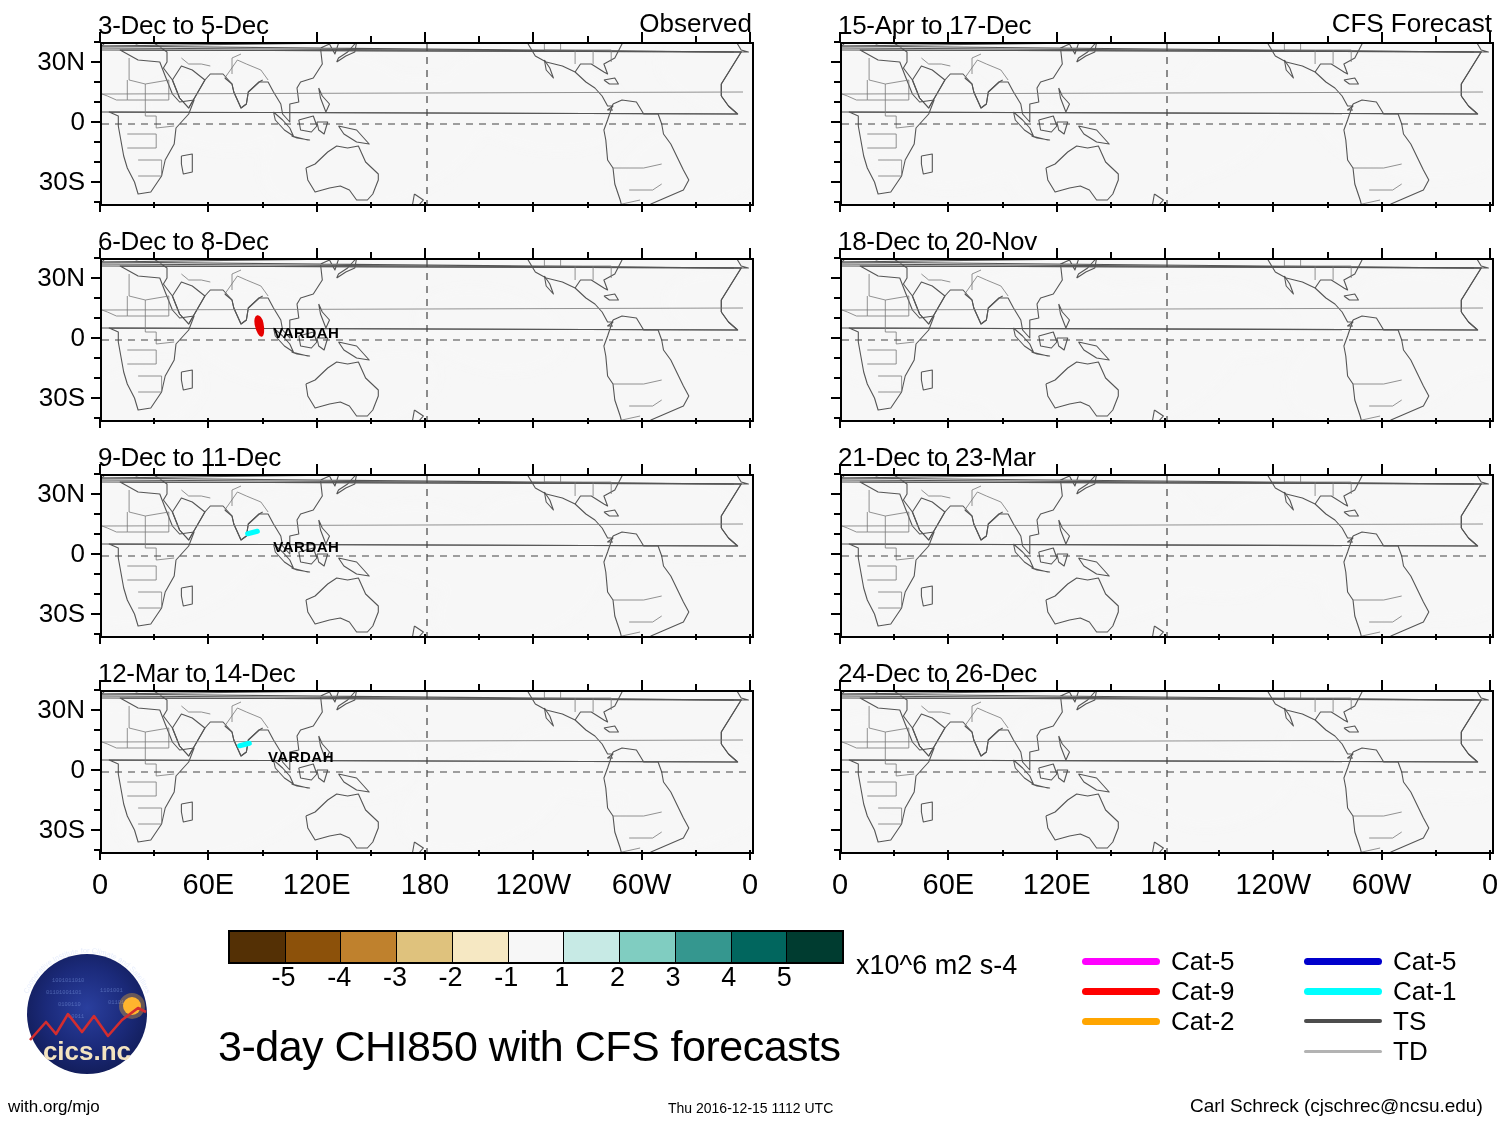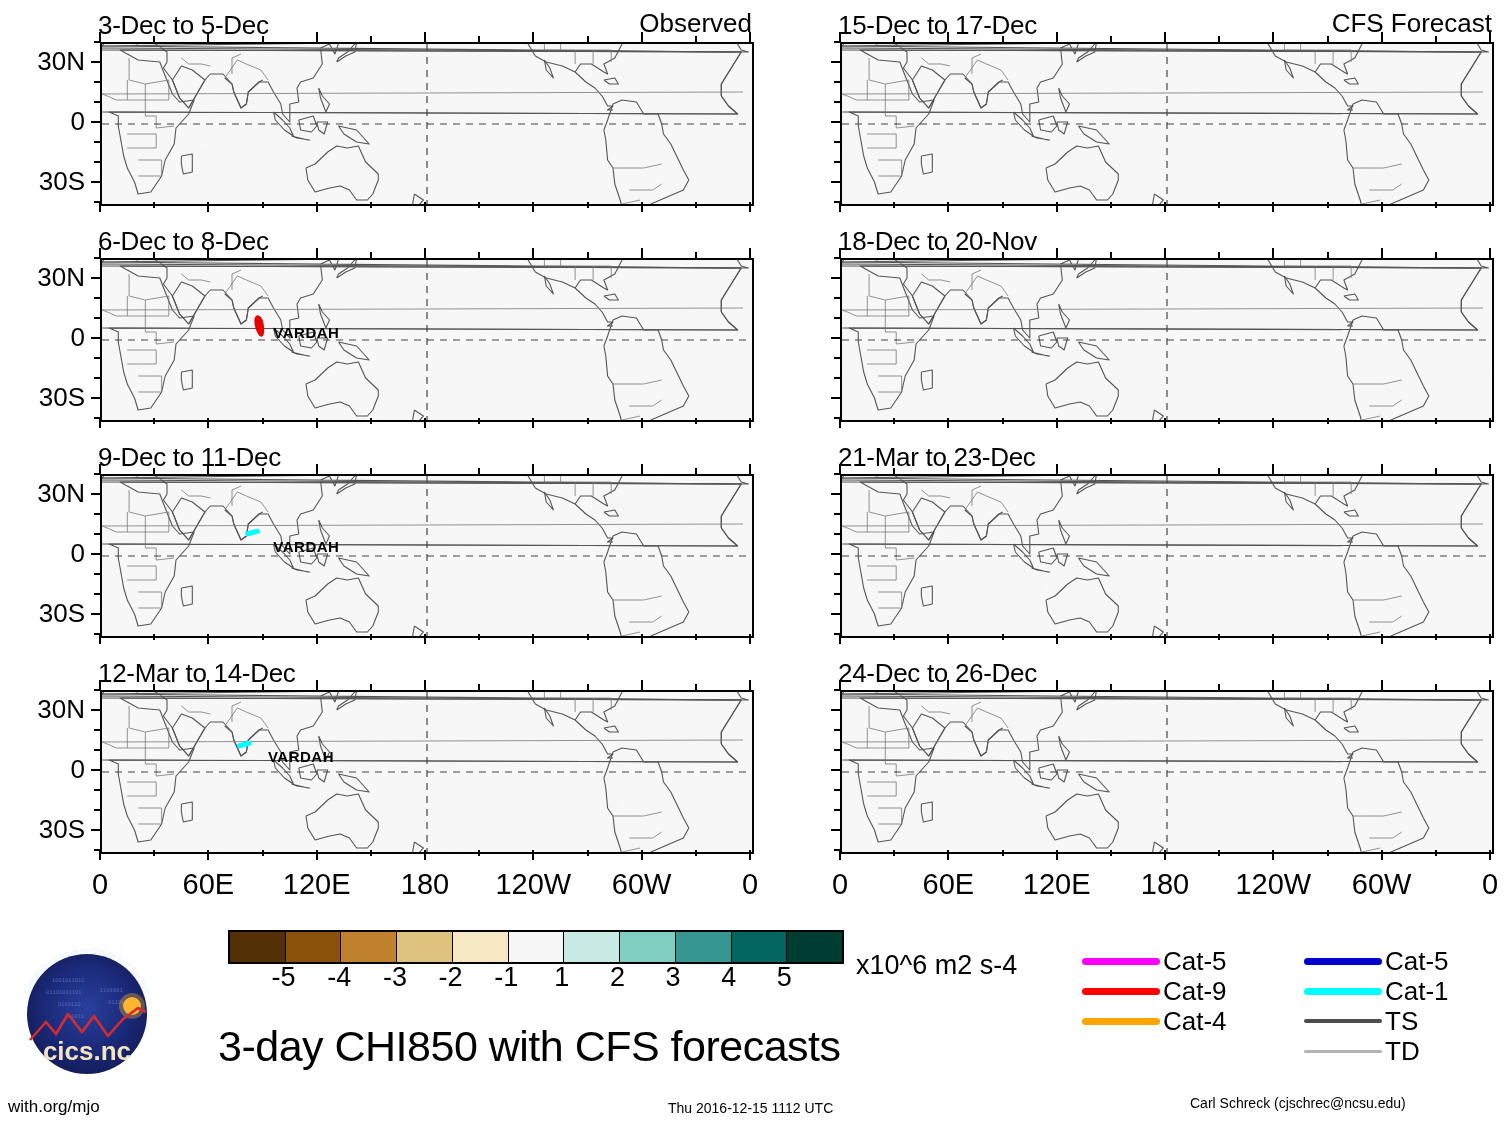--- a/index.html
+++ b/index.html
@@ -22,29 +22,29 @@
   .storm-label{position:absolute;font-size:15px;font-weight:bold;color:#000;white-space:nowrap;
                letter-spacing:0.5px;}
 
   
   #colorbar{position:absolute;display:flex;border:2px solid #000;}
   #colorbar div{height:100%;}
   .cb-tick{position:absolute;font-size:27px;text-align:center;}
   #cb-units{position:absolute;font-size:27px;white-space:nowrap;}
 
   
-  .leg-row{position:absolute;display:flex;align-items:center;gap:3px;}
+  .leg-row{position:absolute;display:flex;align-items:center;gap:11px;}
   .leg-line{width:78px;height:7px;border-radius:4px;}
   .leg-txt{font-size:26px;line-height:26px;}
 
   #main-title{position:absolute;font-size:43px;white-space:nowrap;letter-spacing:-0.5px;}
   .foot{position:absolute;white-space:nowrap;}
   #foot-left{font-size:17px;}
   #foot-center{font-size:14px;}
-  #foot-right{font-size:14px;}
+  #foot-right{font-size:19px;}
 
   
   #logo{position:absolute;width:150px;height:128px;}
 </style>
 </head>
 <body>
 
 <div id="figure-root">
     <div class="panel-wrap" style="left: 0px; top: 0px;">
       <div class="panel-title" style="left: 98px; top: 10px;">3-Dec to 5-Dec</div>
@@ -521,21 +521,21 @@
       <div class="tick-v" style="left: 749px; top: 680px; width: 2px; height: 10px; background: rgb(0, 0, 0);"></div>
       <div class="xlab" style="left: 40px; top: 868px; width: 120px;">0</div>
       <div class="xlab" style="left: 148.333px; top: 868px; width: 120px;">60E</div>
       <div class="xlab" style="left: 256.667px; top: 868px; width: 120px;">120E</div>
       <div class="xlab" style="left: 365px; top: 868px; width: 120px;">180</div>
       <div class="xlab" style="left: 473.333px; top: 868px; width: 120px;">120W</div>
       <div class="xlab" style="left: 581.667px; top: 868px; width: 120px;">60W</div>
       <div class="xlab" style="left: 690px; top: 868px; width: 120px;">0</div>
     </div>
     <div class="panel-wrap" style="left: 0px; top: 0px;">
-      <div class="panel-title" style="left: 838px; top: 10px;">15-Dec to 17-Dec</div>
+      <div class="panel-title" style="left: 838px; top: 10px;">15-Apr to 17-Dec</div>
       <div class="panel-corner" style="left: 1260px; top: 8px; width: 232px; text-align: right;">CFS Forecast</div>
       <div class="map" style="left: 840px; top: 42px; width: 650px; height: 160px;">
         <svg width="650" height="160" viewBox="0 0 650 160">
           <defs>
             <filter id="blur4" x="-30%" y="-60%" width="160%" height="220%">
               <feGaussianBlur stdDeviation="6"></feGaussianBlur>
             </filter>
           </defs>
           <g filter="url(#blur4)">
             <ellipse cx="54.2" cy="64.0" rx="35.3" ry="18.2" fill="#BF812D" transform="rotate(12 54.2 64.0)"></ellipse>
@@ -770,21 +770,21 @@
       <div class="tick-v" style="left: 1326.5px; top: 418px; width: 2px; height: 6px; background: rgb(0, 0, 0);"></div>
       <div class="tick-v" style="left: 1326.5px; top: 252px; width: 2px; height: 6px; background: rgb(0, 0, 0);"></div>
       <div class="tick-v" style="left: 1380.67px; top: 418px; width: 2px; height: 10px; background: rgb(0, 0, 0);"></div>
       <div class="tick-v" style="left: 1380.67px; top: 248px; width: 2px; height: 10px; background: rgb(0, 0, 0);"></div>
       <div class="tick-v" style="left: 1434.83px; top: 418px; width: 2px; height: 6px; background: rgb(0, 0, 0);"></div>
       <div class="tick-v" style="left: 1434.83px; top: 252px; width: 2px; height: 6px; background: rgb(0, 0, 0);"></div>
       <div class="tick-v" style="left: 1489px; top: 418px; width: 2px; height: 10px; background: rgb(0, 0, 0);"></div>
       <div class="tick-v" style="left: 1489px; top: 248px; width: 2px; height: 10px; background: rgb(0, 0, 0);"></div>
     </div>
     <div class="panel-wrap" style="left: 0px; top: 0px;">
-      <div class="panel-title" style="left: 838px; top: 442px;">21-Mar to 23-Dec</div>
+      <div class="panel-title" style="left: 838px; top: 442px;">21-Dec to 23-Mar</div>
       <div class="map" style="left: 840px; top: 474px; width: 650px; height: 160px;">
         <svg width="650" height="160" viewBox="0 0 650 160">
           <defs>
             <filter id="blur6" x="-30%" y="-60%" width="160%" height="220%">
               <feGaussianBlur stdDeviation="6"></feGaussianBlur>
             </filter>
           </defs>
           <g filter="url(#blur6)">
             <ellipse cx="50.6" cy="80.0" rx="26.6" ry="13.5" fill="#8C510A" transform="rotate(12 50.6 80.0)"></ellipse>
             <ellipse cx="50.6" cy="80.0" rx="43.1" ry="22.5" fill="#BF812D" transform="rotate(12 50.6 80.0)"></ellipse>
@@ -1055,21 +1055,21 @@
     <div class="leg-row" style="left: 1082px; top: 948px;">
       <div class="leg-line" style="background: rgb(255, 0, 255); height: 7px;"></div>
       <div class="leg-txt">Cat-5</div>
     </div>
     <div class="leg-row" style="left: 1082px; top: 978px;">
       <div class="leg-line" style="background: rgb(255, 0, 0); height: 7px;"></div>
       <div class="leg-txt">Cat-9</div>
     </div>
     <div class="leg-row" style="left: 1082px; top: 1008px;">
       <div class="leg-line" style="background: rgb(255, 165, 0); height: 7px;"></div>
-      <div class="leg-txt">Cat-4</div>
+      <div class="leg-txt">Cat-2</div>
     </div>
     <div class="leg-row" style="left: 1304px; top: 948px;">
       <div class="leg-line" style="background: rgb(0, 0, 204); height: 7px;"></div>
       <div class="leg-txt">Cat-5</div>
     </div>
     <div class="leg-row" style="left: 1304px; top: 978px;">
       <div class="leg-line" style="background: rgb(0, 255, 255); height: 7px;"></div>
       <div class="leg-txt">Cat-1</div>
     </div>
     <div class="leg-row" style="left: 1304px; top: 1008px;">

